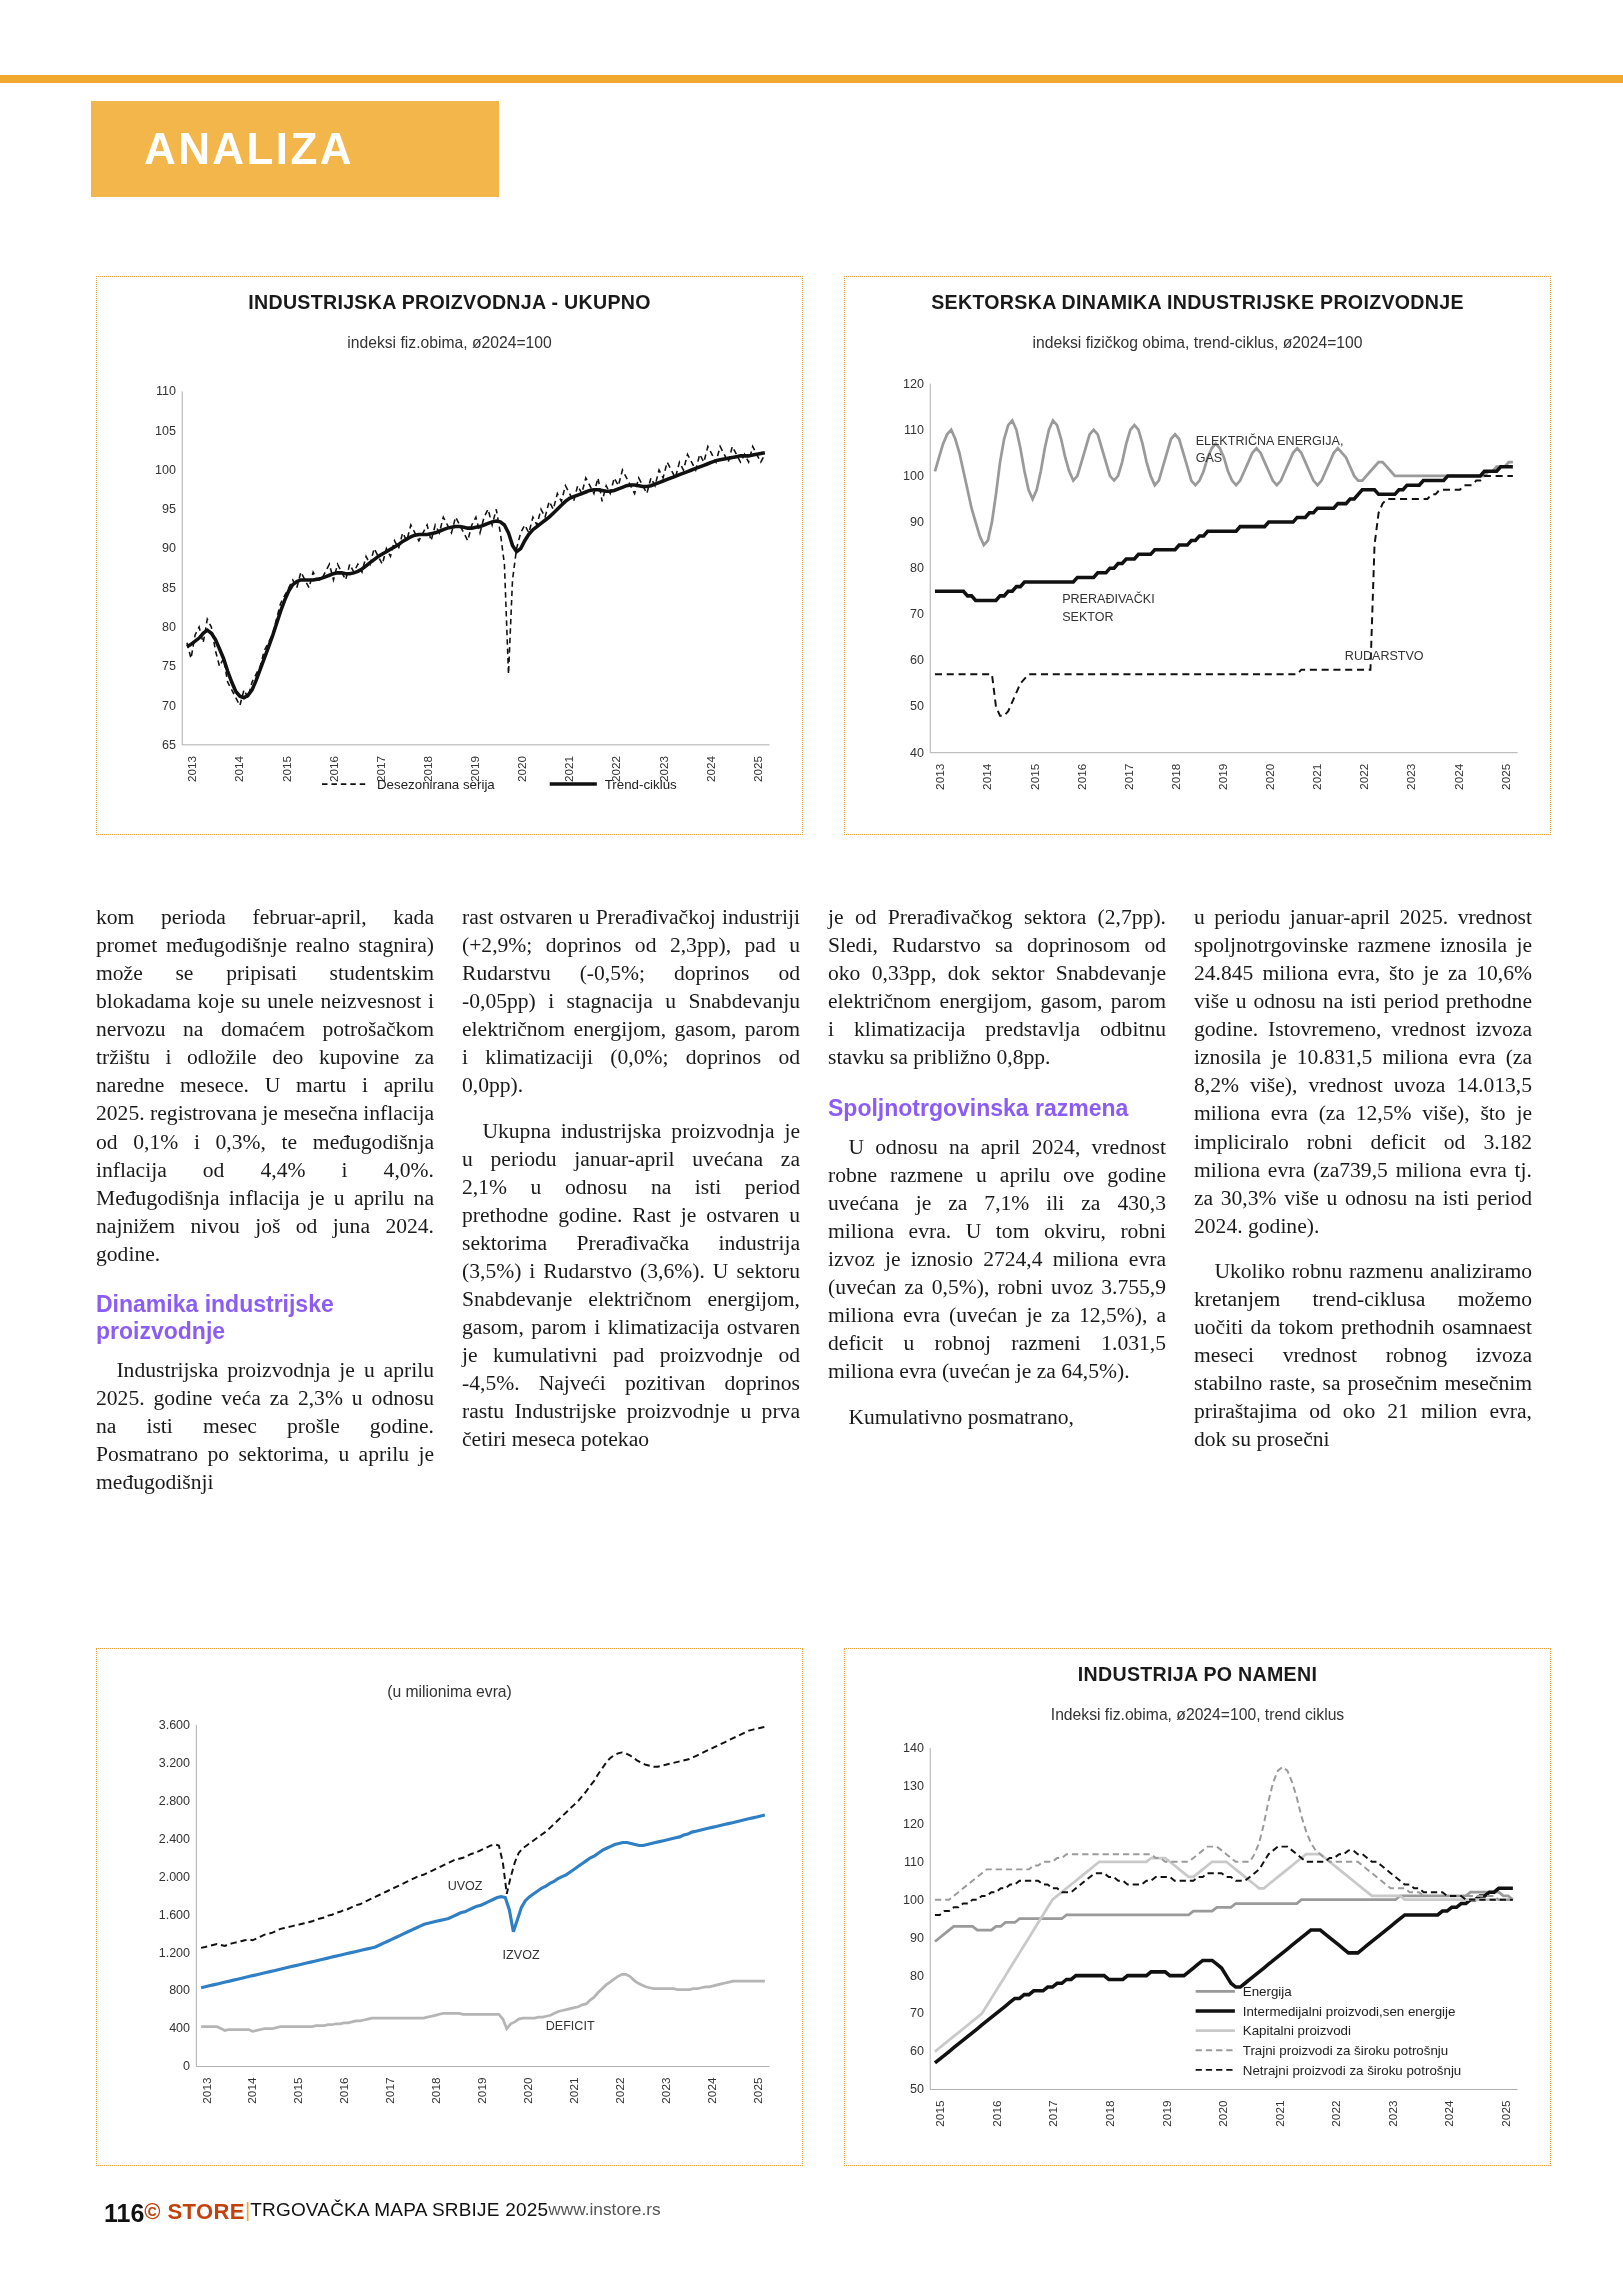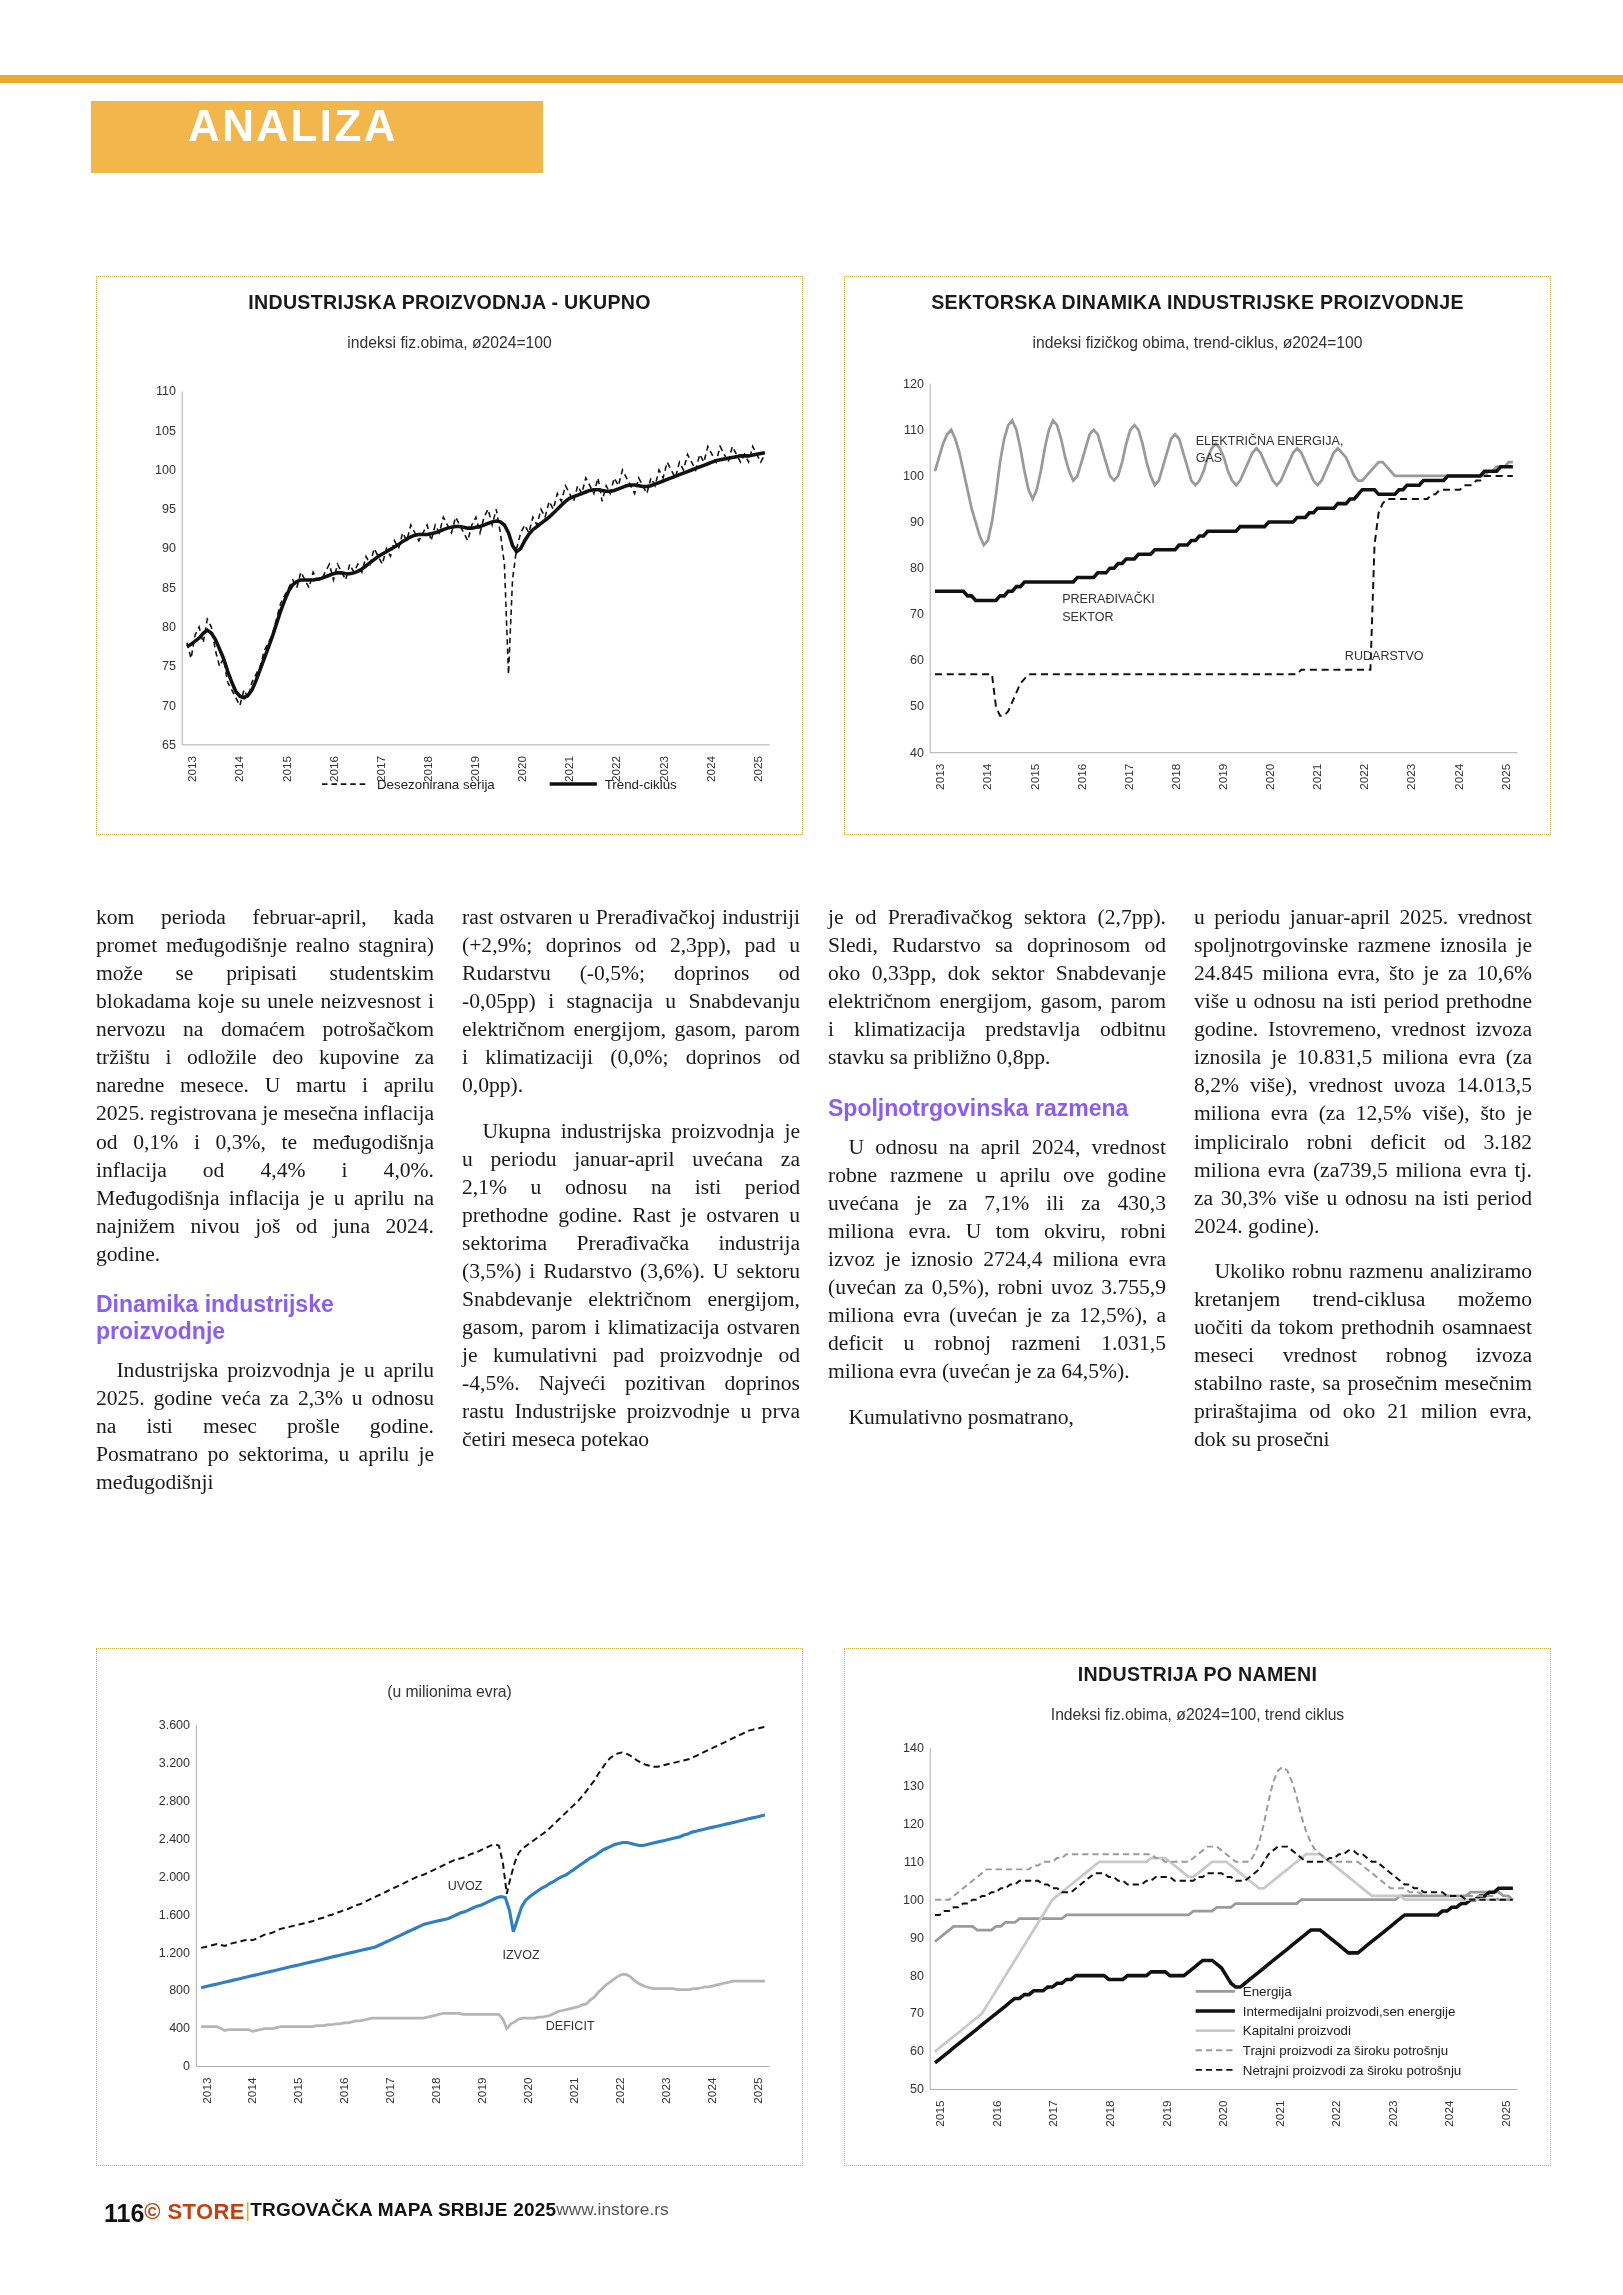--- a/index.html
+++ b/index.html
@@ -9,22 +9,22 @@
     font-family:"Liberation Serif", serif;
     color:#1a1a1a;
   }
   .page{position:relative;width:1623px;height:2295px;overflow:hidden;background:#fff;}
 
   
   .header-bar{
     position:absolute;left:0;top:75px;width:1623px;height:7.9px;background:#f0a92e;
   }
   .header-tag{
-    position:absolute;left:91px;top:101px;width:408px;height:72px;
-    background:#f2b64a;display:flex;padding-left:44px;
+    position:absolute;left:91px;top:101px;width:408px;height:96px;
+    background:#f2b64a;display:flex;align-items:center;
   }
   .header-tag span{
     font-family:"Liberation Sans", sans-serif;
     font-weight:bold;font-size:44px;letter-spacing:2.4px;color:#ffffff;
     padding-left:53px;
   }
 
   
   .fig-row{position:absolute;display:flex;gap:41px;}
   .fig{
@@ -68,21 +68,21 @@
 
   
   .footer{
     position:absolute;left:104px;top:2199px;width:1437px;
     display:flex;align-items:flex-start;
     font-family:"Liberation Sans", sans-serif;
   }
   .footer .pageno{font-weight:bold;font-size:25px;color:#111;}
   .footer .brand{font-weight:bold;font-size:22px;color:#c2410c;letter-spacing:0.4px;}
   .footer .sep{color:#f0a92e;font-size:20.4px;}
-  .footer .mapa{font-weight:bold;font-size:19px;color:#111;letter-spacing:0.2px;}
+  .footer .mapa{font-weight:normal;font-size:19px;color:#111;letter-spacing:0.2px;}
   .footer .site{font-size:17.3px;color:#555;}
 
   .legend-text{font-family:"Liberation Sans", sans-serif;font-size:17px;fill:#222;}
   .axis-text{font-family:"Liberation Sans", sans-serif;font-size:16px;fill:#333;}
   .axis-text-rot{font-family:"Liberation Sans", sans-serif;font-size:15px;fill:#333;}
   .ann-text{font-family:"Liberation Sans", sans-serif;font-size:16px;fill:#333;}
 </style>
 </head>
 <body>
 

